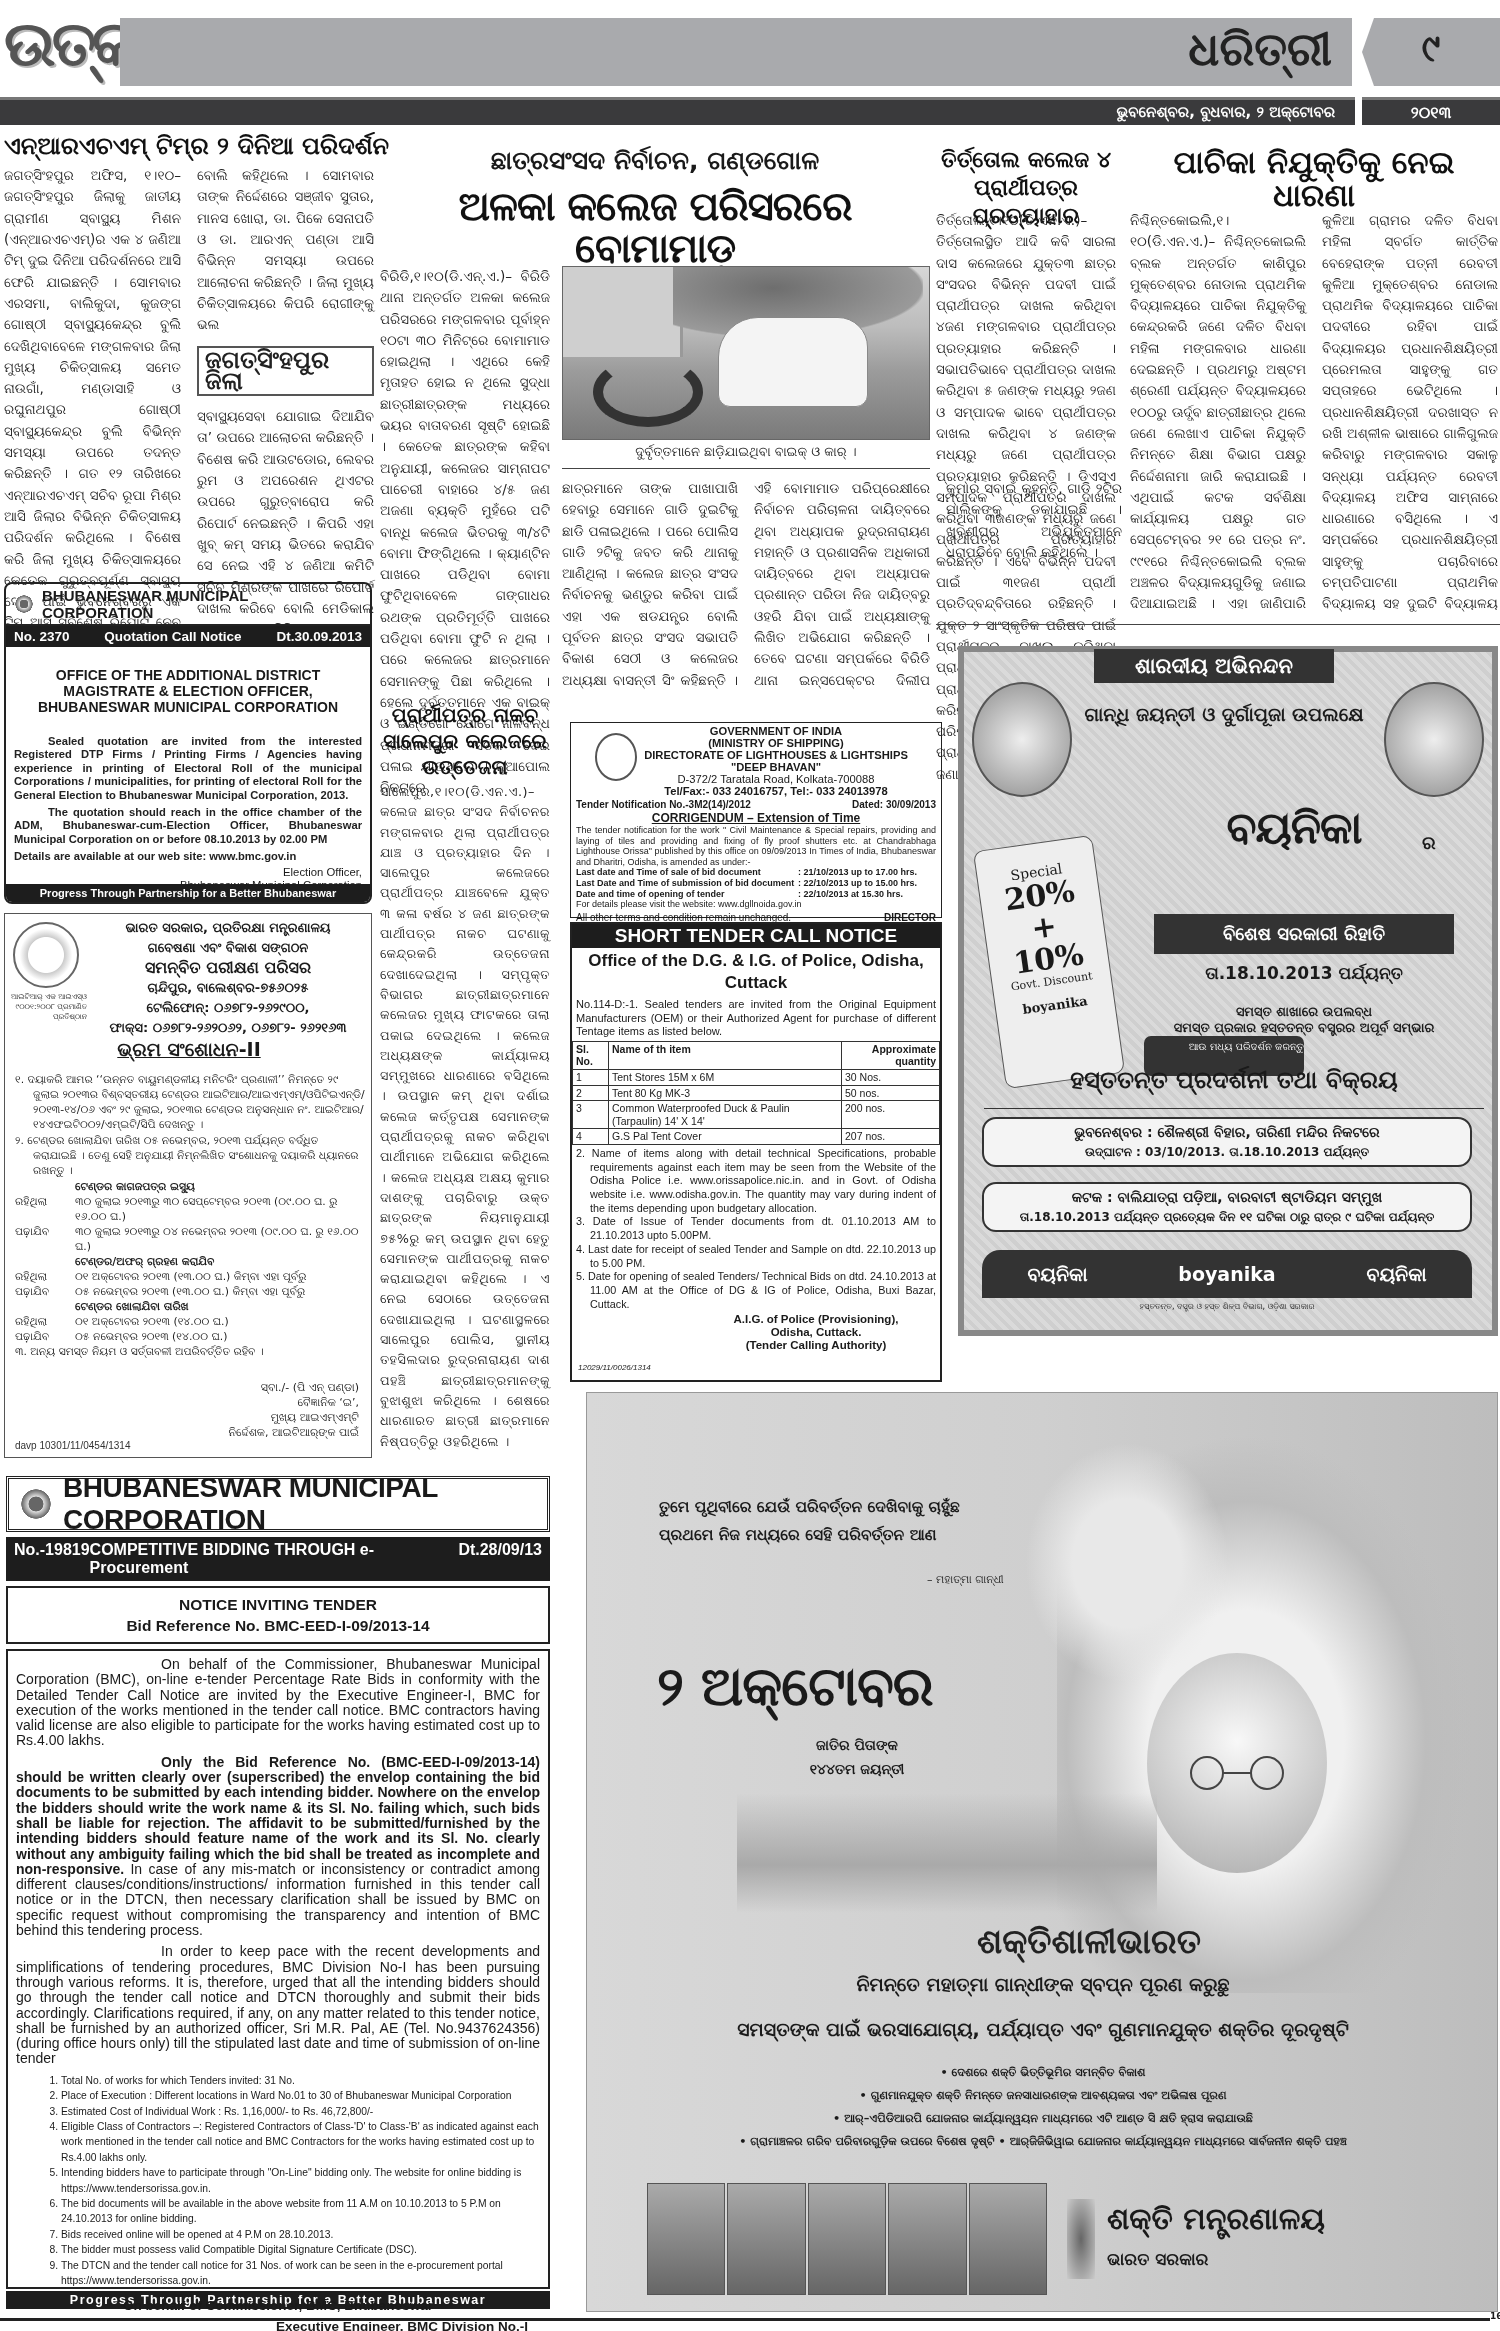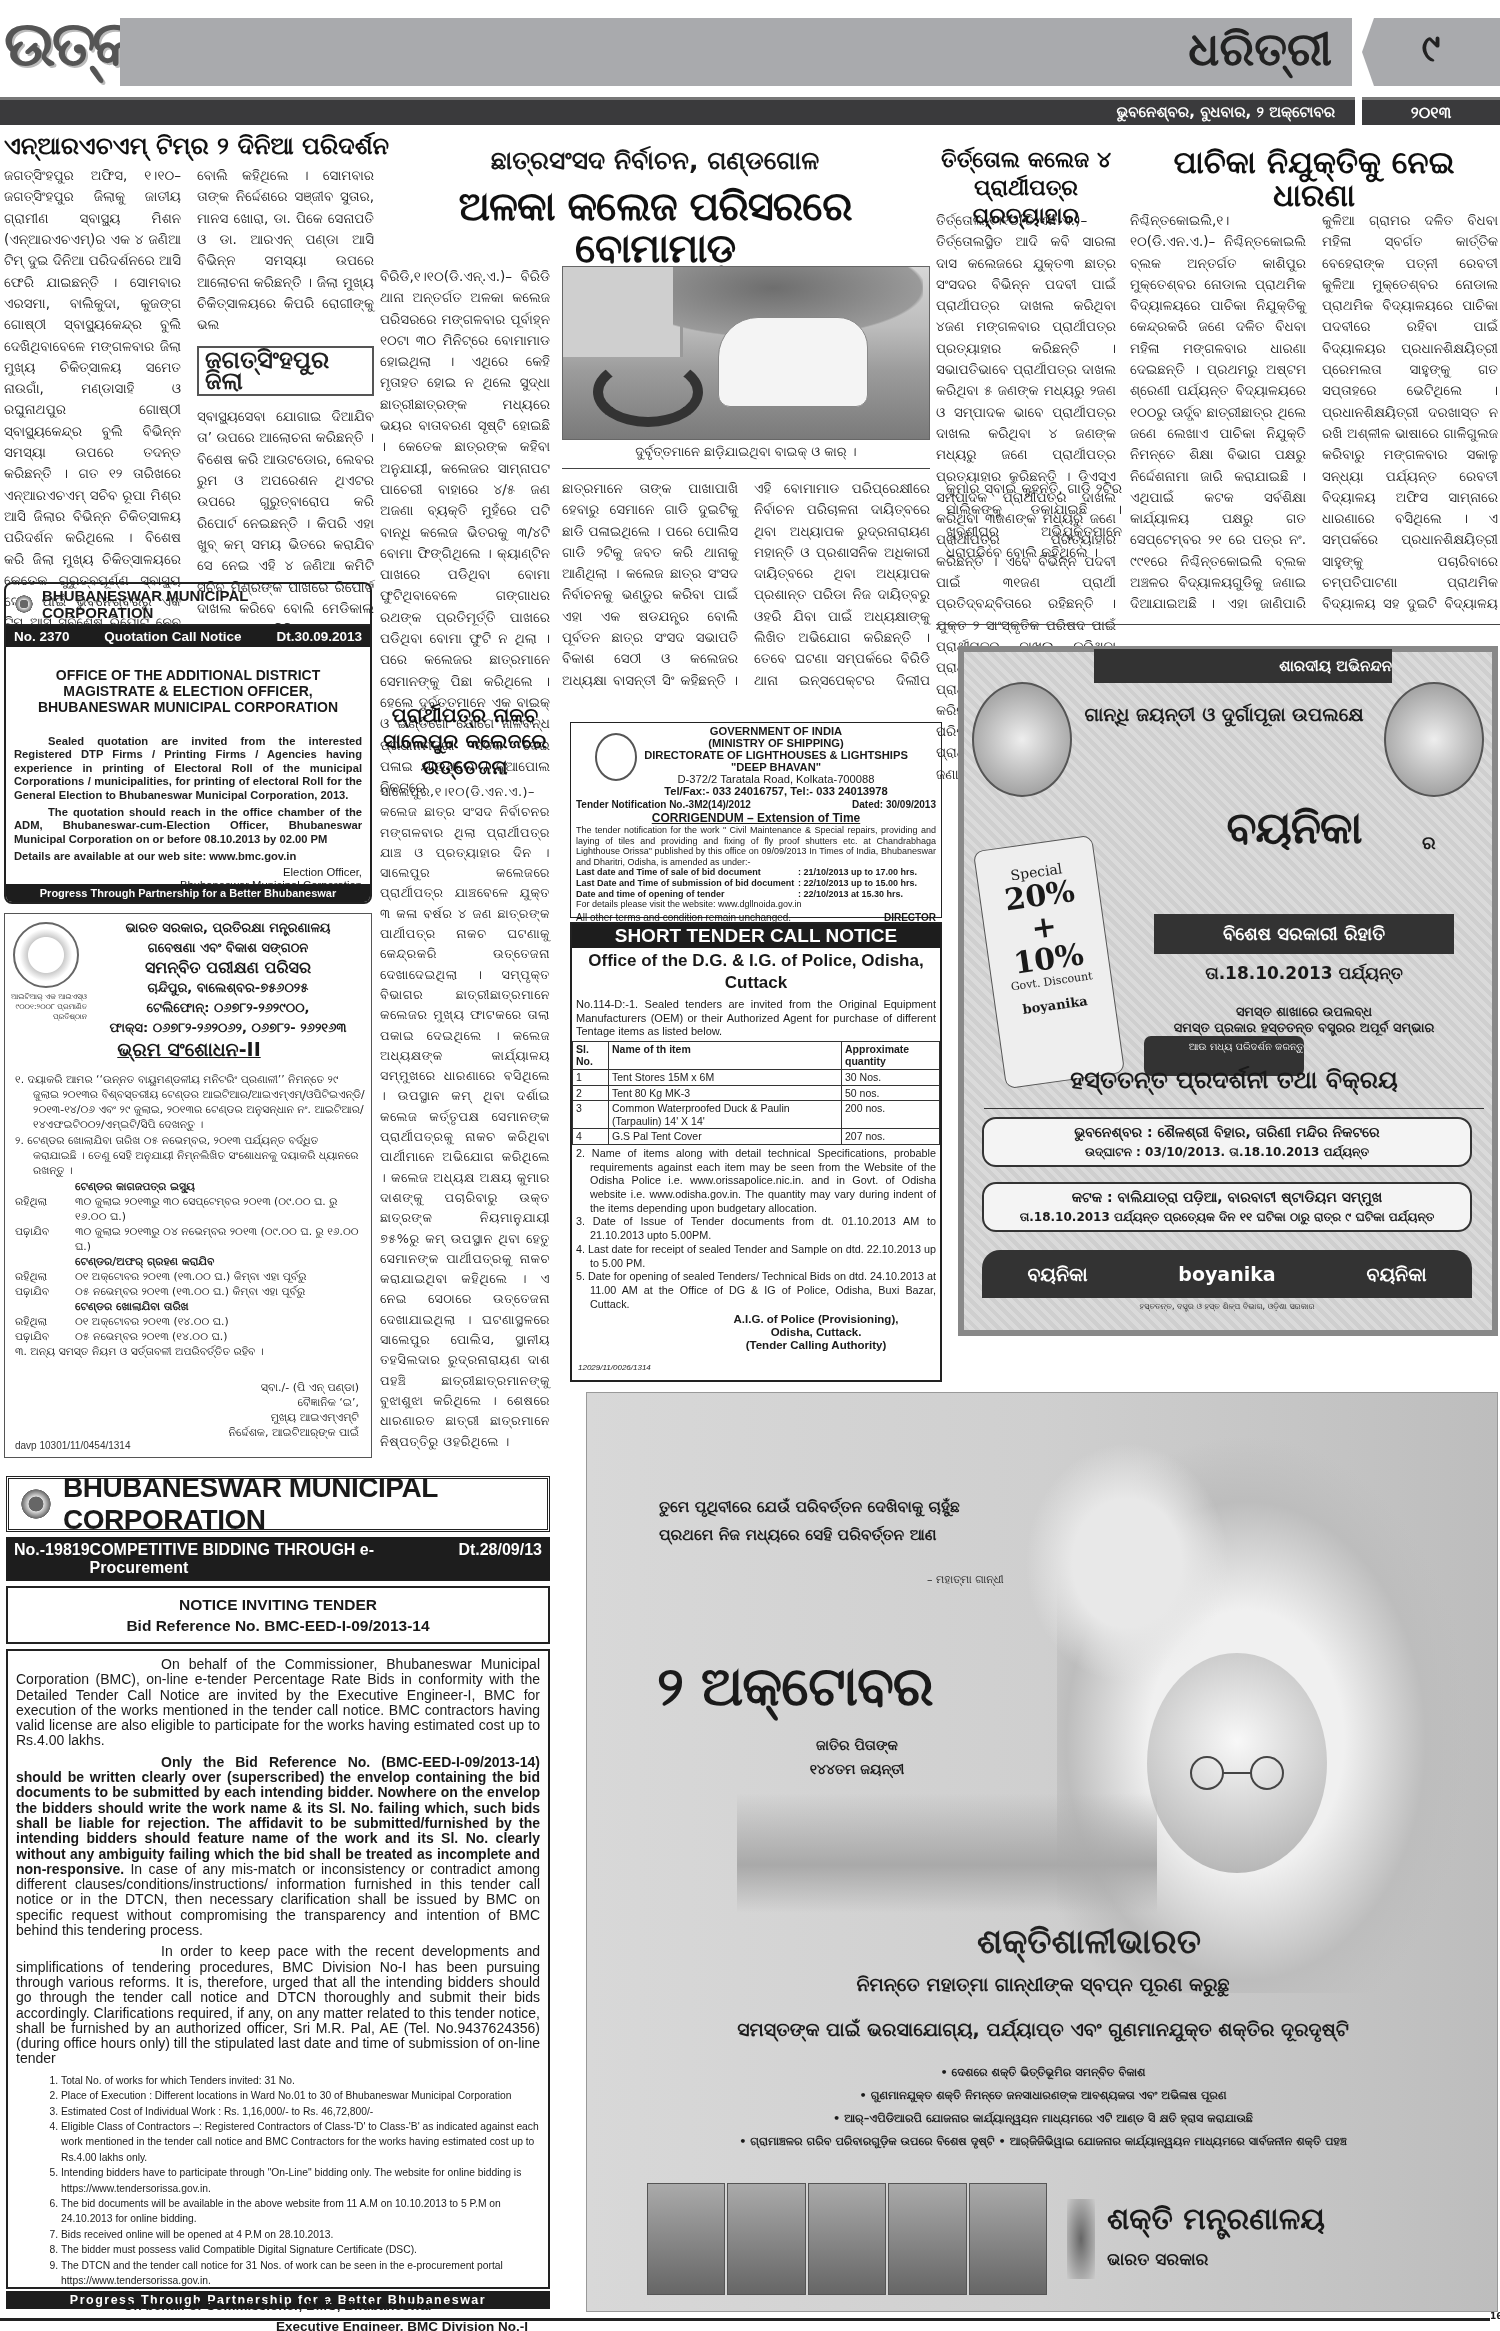--- a/index.html
+++ b/index.html
@@ -105,21 +105,21 @@
 .st-sign{text-align:center;font-weight:bold;font-size:11.5px;line-height:13px;padding-left:120px}
 .st-code{font-style:italic;font-size:8px;position:absolute;left:6px;bottom:8px}
 
 #a4-head{left:936px;top:146px;width:180px;text-align:center;font-size:22px;font-weight:bold;line-height:28px}
 #a4-col{left:936px;top:210px;width:180px}
 #a5-head{left:1130px;top:146px;width:368px;text-align:center;font-size:31px;font-weight:bold}
 #a5-cols{left:1130px;top:210px;width:368px;height:410px}
 #right-rule{left:936px;top:624px;width:564px}
 
 #ad1{left:958px;top:646px;width:540px;height:690px;background:repeating-linear-gradient(45deg,#cfcfcf 0 4px,#dadada 4px 8px);border:6px solid #888;font-family:"DejaVu Sans",sans-serif}
-#ad1-band{left:130px;top:-3px;width:298px;height:34px;background:#333;color:#fff;text-align:right;font-size:15px;font-weight:bold;line-height:34px}
+#ad1-band{left:130px;top:-3px;width:240px;height:34px;background:#333;color:#fff;text-align:center;font-size:21px;font-weight:bold;line-height:34px}
 .oval{border-radius:50%;background:radial-gradient(circle,#eee,#8a8a8a);border:2px solid #555}
 #ad1-title{left:120px;top:48px;width:280px;text-align:center;font-size:19px;font-weight:bold;line-height:28px}
 #ad1-brand{left:200px;top:150px;width:260px;text-align:center;font-size:44px;font-weight:900;letter-spacing:-1px}
 #ad1-brand-r{left:458px;top:180px;font-size:18px;font-weight:bold}
 #ad1-tag{left:25px;top:190px;width:120px;height:240px;background:#eee;border:1px solid #555;border-radius:10px;transform:rotate(-8deg);text-align:center;font-family:"DejaVu Serif",serif}
 #ad1-tag .s{font-size:14px;margin-top:20px}
 #ad1-tag .p{font-size:30px;font-weight:bold;line-height:32px}
 #ad1-tag .g{font-size:11px}
 #ad1-tag .b{font-size:13px;font-weight:bold;margin-top:10px}
 #ad1-offer{left:190px;top:262px;width:300px;height:40px;background:#333;color:#fff;text-align:center;font-size:18px;font-weight:bold;line-height:40px}
@@ -355,21 +355,21 @@
 
 <div id="n5" class="abs">
   <div class="st-dark">SHORT TENDER CALL NOTICE</div>
   <div class="st-off">Office of the D.G. &amp; I.G. of Police, Odisha, Cuttack</div>
   <div class="st-body">No.114-D:-1. Sealed tenders are invited from the Original Equipment Manufacturers (OEM) or their Authorized Agent for purchase of different Tentage items as listed below.</div>
   <table class="st">
     <thead>
         <tr id="st-head">
           <th style="width: 36px;">Sl. No.</th>
           <th>Name of th item</th>
-          <th style="width: 98px;">Approximate quantity</th>
+          <th style="width: 98px; text-align: right;">Approximate quantity</th>
         </tr>
       </thead>
     <tbody id="st-body">
         <tr>
           <td>1</td>
           <td>Tent Stores 15M x 6M</td>
           <td>30 Nos.</td>
         </tr>
         <tr>
           <td>2</td>

